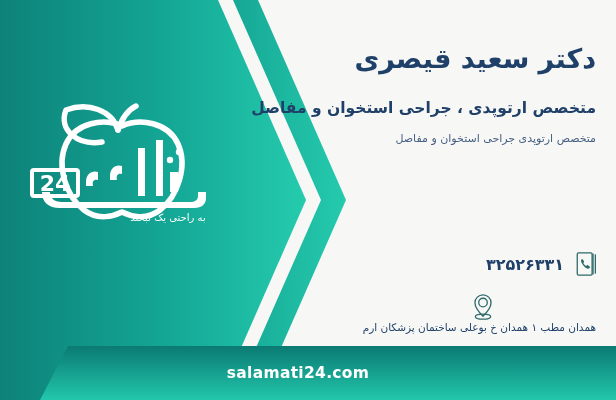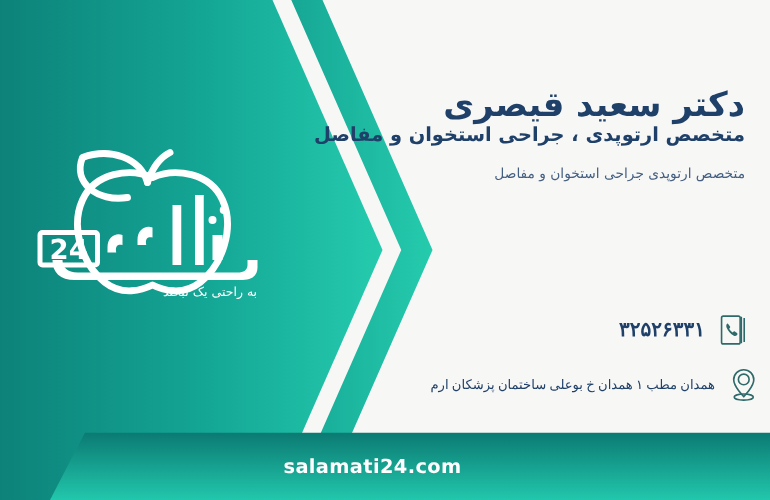--- a/index.html
+++ b/index.html
@@ -16,21 +16,21 @@
     background:#f7f7f6;
     overflow:hidden;
   }
 
   
   .shape{position:absolute;top:0;left:0;width:616px;height:400px;pointer-events:none;}
 
   
   #logo-block{
     position:absolute;
-    left:18px;top:112px;
+    left:18px;top:96px;
     width:215px;height:160px;
     z-index:5;
   }
   #logo-svg{display:block;width:215px;height:128px;}
   #logo-url{
     position:absolute;
     left:0;top:124px;
     width:215px;
     text-align:center;
     color:#ffffff;
@@ -44,21 +44,20 @@
     position:absolute;
     right:20px;top:42px;
     width:400px;
     text-align:right;
     direction:rtl;
     color:#1f4068;
     font-size:27px;
     font-weight:bold;
     letter-spacing:.2px;
     line-height:1.25;
-    margin-top:26px;
   }
   #specialty-main{
     position:absolute;
     right:20px;top:98px;
     width:420px;
     text-align:right;
     direction:rtl;
     color:#1f4068;
     font-size:15.5px;
     font-weight:bold;
@@ -77,24 +76,23 @@
   }
 
   
   .contact-row{
     position:absolute;
     display:flex;
     flex-direction:row;
     align-items:center;
     justify-content:flex-start;
     direction:rtl;
-    font-family:Liberation Serif, serif;
   }
   #contact-phone{right:14px;top:248px;}
-  #contact-address{right:6px;top:291px;}
+  #contact-address{right:20px;top:291px;flex-direction:column;}
   .contact-icon{
     width:30px;height:32px;
     flex:0 0 30px;
     display:flex;align-items:center;justify-content:center;
     margin-left:8px;
   }
   .contact-text{
     color:#1f4068;
     text-align:right;
     direction:rtl;

